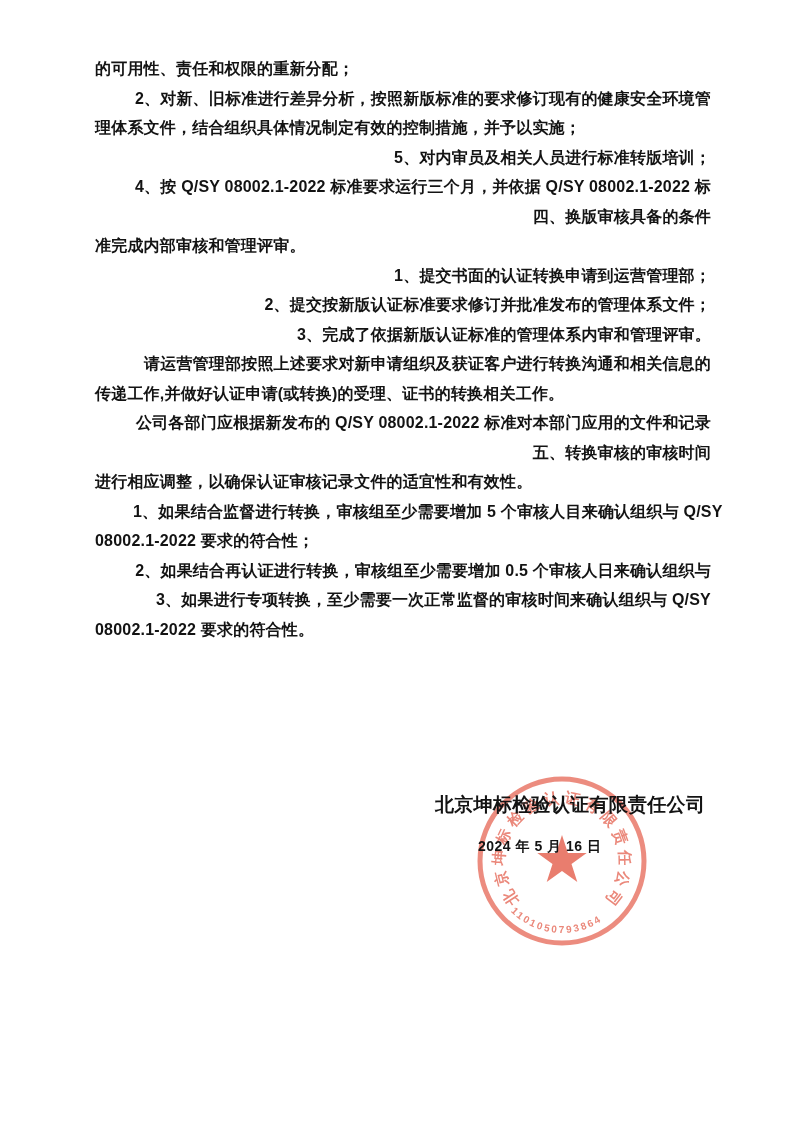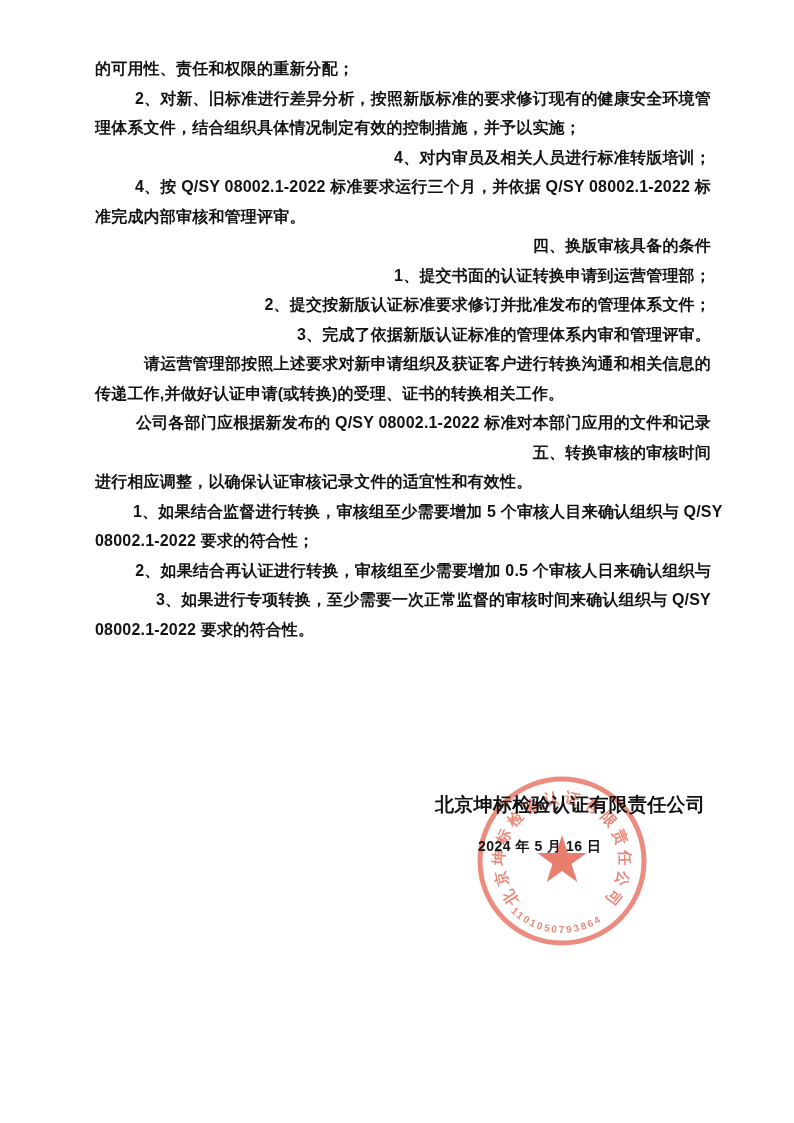--- a/index.html
+++ b/index.html
@@ -60,24 +60,24 @@
 </style>
 </head>
 <body>
 
 <div class="page">
 
   <div class="body-text">
     <div class="line">的可用性、责任和权限的重新分配；</div>
     <div class="line indent">2、对新、旧标准进行差异分析，按照新版标准的要求修订现有的健康安全环境管</div>
     <div class="line">理体系文件，结合组织具体情况制定有效的控制措施，并予以实施；</div>
-    <div class="line indent">4、对内审员及相关人员进行标准转版培训；</div>
+    <div class="line indent">5、对内审员及相关人员进行标准转版培训；</div>
     <div class="line indent">4、按 Q/SY 08002.1-2022 标准要求运行三个月，并依据 Q/SY 08002.1-2022 标</div>
+    <div class="line indent">四、换版审核具备的条件</div>
     <div class="line">准完成内部审核和管理评审。</div>
-    <div class="line indent">四、换版审核具备的条件</div>
     <div class="line indent">1、提交书面的认证转换申请到运营管理部；</div>
     <div class="line indent">2、提交按新版认证标准要求修订并批准发布的管理体系文件；</div>
     <div class="line indent">3、完成了依据新版认证标准的管理体系内审和管理评审。</div>
     <div class="line indent">请运营管理部按照上述要求对新申请组织及获证客户进行转换沟通和相关信息的</div>
     <div class="line">传递工作,并做好认证申请(或转换)的受理、证书的转换相关工作。</div>
     <div class="line indent">公司各部门应根据新发布的 Q/SY 08002.1-2022 标准对本部门应用的文件和记录</div>
     <div class="line indent">五、转换审核的审核时间</div>
     <div class="line">进行相应调整，以确保认证审核记录文件的适宜性和有效性。</div>
     <div class="line indent">1、如果结合监督进行转换，审核组至少需要增加 5 个审核人目来确认组织与 Q/SY</div>
     <div class="line">08002.1-2022 要求的符合性；</div>

